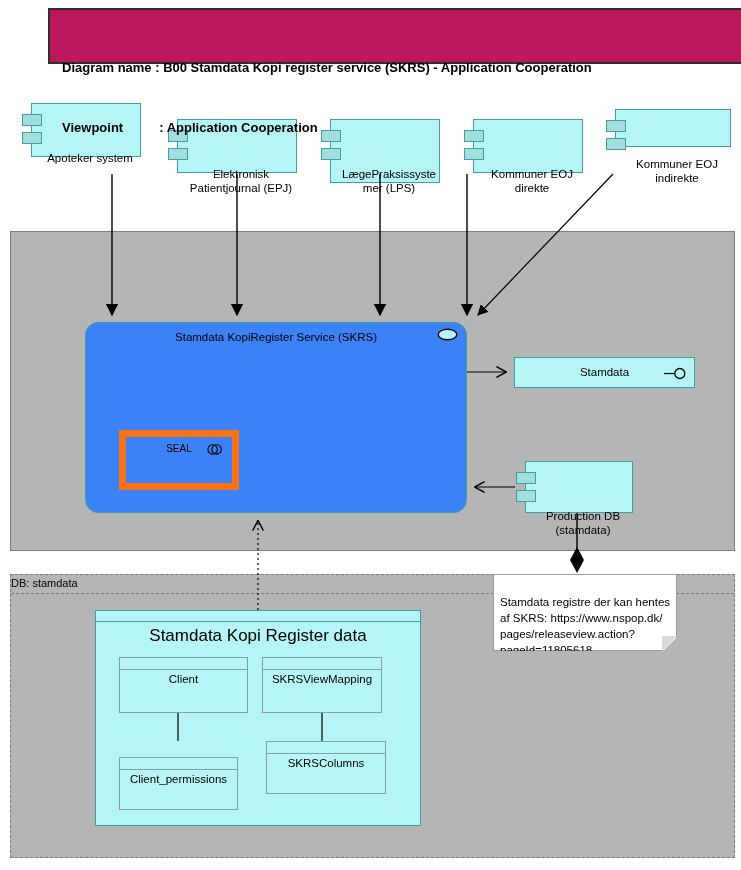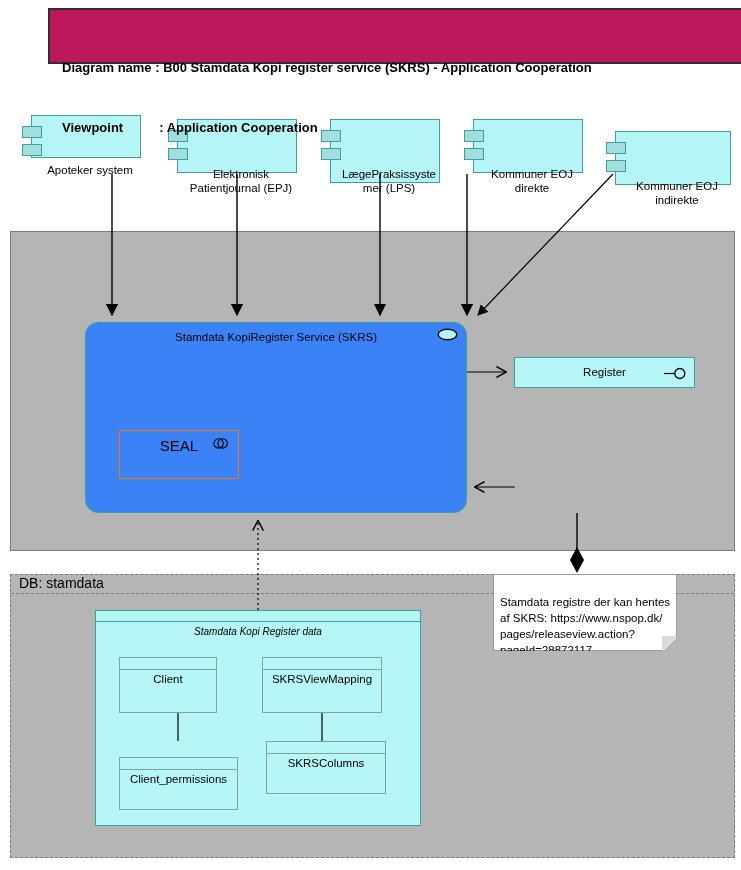--- a/index.html
+++ b/index.html
@@ -13,72 +13,72 @@
     line-height: 20px; white-space: pre; z-index: 3; margin-left: 40px; }
 
   
   .comp { position: absolute; background: #b5f5f5; border: 1px solid #3fa0a0;
     font-size: 11.5px; line-height: 14px; text-align: center; padding: 5px 2px 0 10px;
     z-index: 2; white-space: pre-line; }
   .tab { position: absolute; left: -10px; width: 20px; height: 12px;
     background: #a2dede; border: 1px solid #3fa0a0; }
   .tab.t1 { top: 10px; } .tab.t2 { top: 28px; }
 
-  #comp-apoteker  { left: 31px;  top: 115px; width: 110px; height: 43px; }
+  #comp-apoteker  { left: 31px;  top: 103px; width: 110px; height: 54px; }
   #comp-epj       { left: 177px; top: 119px; width: 120px; height: 54px; }
   #comp-lps       { left: 330px; top: 119px; width: 110px; height: 64px; }
   #comp-direkte   { left: 473px; top: 119px; width: 110px; height: 54px; }
-  #comp-indirekte { left: 615px; top: 131px; width: 116px; height: 54px; }
+  #comp-indirekte { left: 615px; top: 109px; width: 116px; height: 38px; }
   #comp-proddb    { left: 525px; top: 461px; width: 108px; height: 52px; z-index: 4; }
 
   
   #cnsp-tab { left: 10px; top: 214px; width: 360px; height: 17px; background: #a7a7a7;
     border: 1px solid #7d7d7d; font-size: 11.5px; line-height: 15px; padding-left: 8px; z-index: 1; margin-top: 33px; }
   #cnsp-body { left: 10px; top: 231px; width: 725px; height: 320px; background: #b5b5b5;
     border: 1px solid #7d7d7d; z-index: 1; }
   #db-group { left: 10px; top: 574px; width: 725px; height: 284px; background: #b5b5b5;
     border: 1px dashed #7b7b7b; z-index: 1; }
   #db-header { width: 100%; height: 19px; border-bottom: 1px dashed #7b7b7b;
-    font-size: 14px; line-height: 17px; padding-left: 8px; }
+    font-size: 11px; line-height: 17px; }
 
   
   #skrs { left: 85px; top: 322px; width: 382px; height: 191px; background: #3b82f6;
     border: 1px solid #3fa0a0; border-radius: 13px; z-index: 2;
     font-size: 11.5px; text-align: center; padding-top: 8px; }
   #skrs-oval { position: absolute; right: 7px; top: 5px; }
 
   
-  #seal { left: 119px; top: 430px; width: 120px; height: 49px; border: 1px solid #f97316;
-    background: transparent; z-index: 3; font-size: 15px; text-align: center; padding-top: 6px; }
+  #seal { left: 119px; top: 430px; width: 120px; height: 60px; border: 7px solid #f97316;
+    background: transparent; z-index: 3; font-size: 10px; text-align: center; padding-top: 6px; }
   #seal-icon { position: absolute; right: 9px; top: 6px; }
 
   
   #replicate { left: 514px; top: 357px; width: 181px; height: 31px; background: #b5f5f5;
     border: 1px solid #3fa0a0; z-index: 2; font-size: 11.5px; text-align: center;
     line-height: 29px; }
   #replicate-icon { position: absolute; right: 8px; top: 9px; }
 
   
   #note { left: 493px; top: 574px; width: 184px; height: 77px; background: #ffffff;
     border: 1px solid #9a9a9a; z-index: 6; font-size: 11.5px; line-height: 16px;
     padding: 3px 4px 0 6px; white-space: pre-line;
     clip-path: polygon(0 0, 100% 0, 100% calc(100% - 14px), calc(100% - 14px) 100%, 0 100%); }
   #note-fold { left: 662px; top: 636px; width: 15px; height: 15px; background: #dadada;
     clip-path: polygon(0 0, 100% 0, 0 100%); z-index: 7; }
 
   
   #datagroup { left: 95px; top: 610px; width: 326px; height: 216px; background: #b5f5f5;
     border: 1px solid #3fa0a0; z-index: 2; }
   #datagroup-band { width: 100%; height: 11px; border-bottom: 1px solid #3fa0a0; }
-  #datagroup-title { text-align: center; font-size: 10px; padding-top: 4px; font-style: italic; }
+  #datagroup-title { text-align: center; font-size: 17px; padding-top: 4px; }
   .dobj { position: absolute; background: #b6f6f6; border: 1px solid #7fa3a3; z-index: 3;
     font-size: 11.5px; text-align: center; }
   .dobj .band { width: 100%; height: 12px; border-bottom: 1px solid #7fa3a3; }
   .dobj .dlbl { padding-top: 3px; }
-  #obj-client      { left: 119px; top: 657px; width: 98px; height: 56px; }
+  #obj-client      { left: 119px; top: 657px; width: 129px; height: 56px; }
   #obj-viewmapping { left: 262px; top: 657px; width: 120px; height: 56px; }
   #obj-clientperm  { left: 119px; top: 741px; width: 119px; height: 53px; margin-top: 16px; }
   #obj-skrscol     { left: 266px; top: 741px; width: 120px; height: 53px; }
 
   
   #wires { left: 0; top: 0; z-index: 10; pointer-events: none; }
 </style>
 </head>
 <body>
 
@@ -136,33 +136,38 @@
 
   <div id="seal" class="abs">
     <span>SEAL</span>
     <svg id="seal-icon" width="16" height="13">
       <circle cx="5.6" cy="6.4" r="4.7" fill="none" stroke="#000" stroke-width="1.1"></circle>
       <circle cx="9.6" cy="6.4" r="4.7" fill="none" stroke="#000" stroke-width="1.1"></circle>
     </svg>
   </div>
 
   <div id="replicate" class="abs">
-    <span>Register</span>
+    <span>Stamdata</span>
     <svg id="replicate-icon" width="22" height="13">
       <line x1="0" y1="6.5" x2="11" y2="6.5" stroke="#000" stroke-width="1.2"></line>
       <circle cx="15.8" cy="6.5" r="5" fill="none" stroke="#000" stroke-width="1.3"></circle>
     </svg>
   </div>
 
+  <div id="comp-proddb" class="comp">
+    <div class="tab t1"></div>
+    <div class="tab t2"></div>
+    <span>Production DB (stamdata)</span>
+  </div>
 
   <div id="note" class="abs">
     <span>Stamdata registre der kan hentes
 af SKRS: https://www.nspop.dk/
 pages/releaseview.action?
-pageId=28872117</span>
+pageId=11805618</span>
   </div>
   <div id="note-fold" class="abs"></div>
 
   <div id="datagroup" class="abs">
     <div id="datagroup-band"></div>
     <div id="datagroup-title">Stamdata Kopi Register data</div>
   </div>
   <div id="obj-client" class="dobj">
     <div class="band"></div>
     <div class="dlbl">Client</div>

